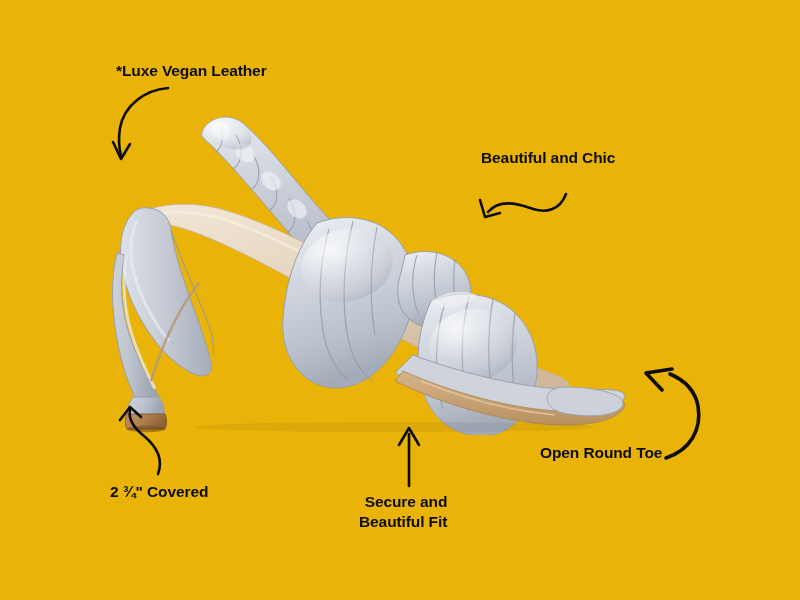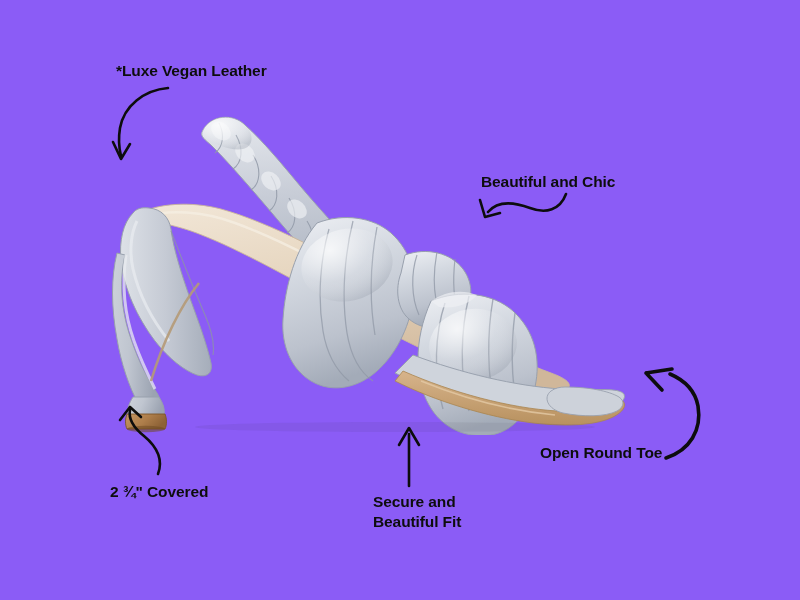--- a/index.html
+++ b/index.html
@@ -4,21 +4,21 @@
 <style>
   html, body {
     margin: 0;
     padding: 0;
     background: #ffffff;
   }
   #stage {
     position: relative;
     width: 800px;
     height: 600px;
-    background: #8b5cf6;
+    background: #eab308;
     overflow: hidden;
     font-family: "Liberation Sans", sans-serif;
   }
 
   
   .callout {
     position: absolute;
     font-family: "Liberation Sans", sans-serif;
     font-weight: bold;
     font-size: 15.5px;
@@ -26,23 +26,23 @@
     color: #0d0d0d;
     letter-spacing: -0.1px;
     white-space: nowrap;
     -webkit-font-smoothing: antialiased;
   }
   .callout .ln { display: block; }
   .callout.center { text-align: center; }
   .callout.left   { text-align: left; }
 
   #c-luxe      { left: 116px; top: 61px;  text-align: left; }
-  #c-ruched    { left: 481px; top: 148px; text-align: center; margin-top: 24px; }
+  #c-ruched    { left: 481px; top: 148px; text-align: center; }
   #c-heel      { left: 110px; top: 482px; text-align: center; }
-  #c-secure    { left: 373px; top: 492px; text-align: left; }
+  #c-secure    { left: 359px; top: 492px; text-align: right; }
   #c-toe       { left: 540px; top: 443px; text-align: left; }
 
   
   .arrow {
     position: absolute;
     pointer-events: none;
   }
   #a-luxe   { left: 100px; top: 80px;  }
   #a-ruched { left: 466px; top: 186px; }
   #a-heel   { left: 110px; top: 402px; }

